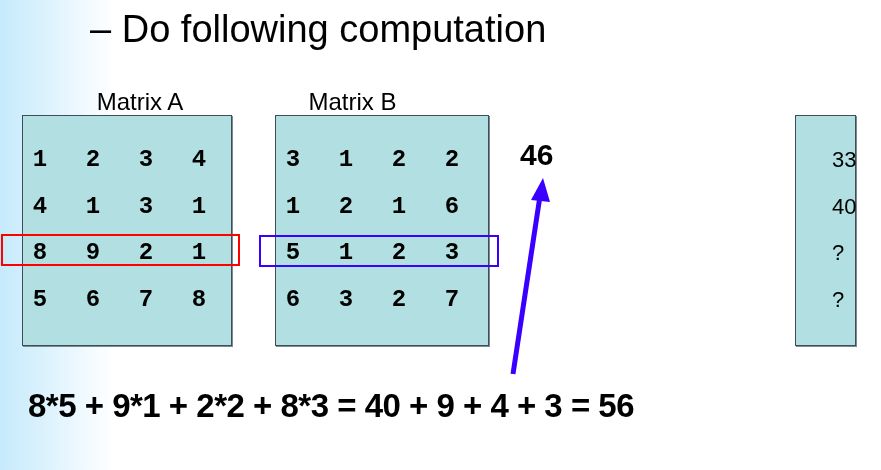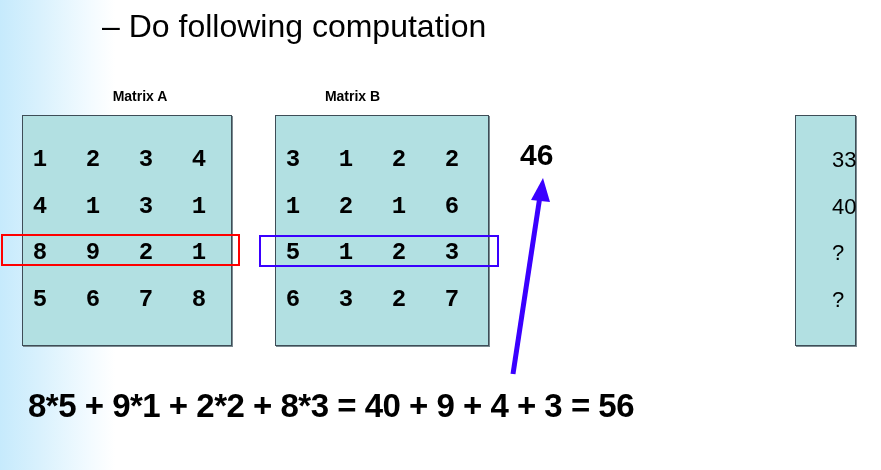--- a/index.html
+++ b/index.html
@@ -3,24 +3,24 @@
 <meta charset="utf-8">
 <style>
   html, body { margin:0; padding:0; }
   body {
     width:881px; height:470px; position:relative; overflow:hidden;
     background: linear-gradient(to right, #c6eafc 0px, #d9f1fd 40px, #f3fbff 90px, #ffffff 115px);
     font-family: "Liberation Sans", sans-serif;
   }
   .bullet {
     position:absolute; left:90px; top:8px;
-    font-size:32px; color:#000; white-space:nowrap;margin-left:12px;
+    font-size:38px; color:#000; white-space:nowrap;
   }
   .mlabel {
-    position:absolute; font-weight:bold; font-size:14px; color:#000;
+    position:absolute; font-weight:normal; font-size:24px; color:#000;
     text-align:center;
   }
   .matrix {
     position:absolute; background:#b2e0e2;
     border:1px solid #3e4d57;
     box-shadow: 1px 1px 0 #7a8a90;
   }
   .cell {
     position:absolute; font-family:"Liberation Mono", monospace;
     font-weight:bold; font-size:24px; color:#000;

